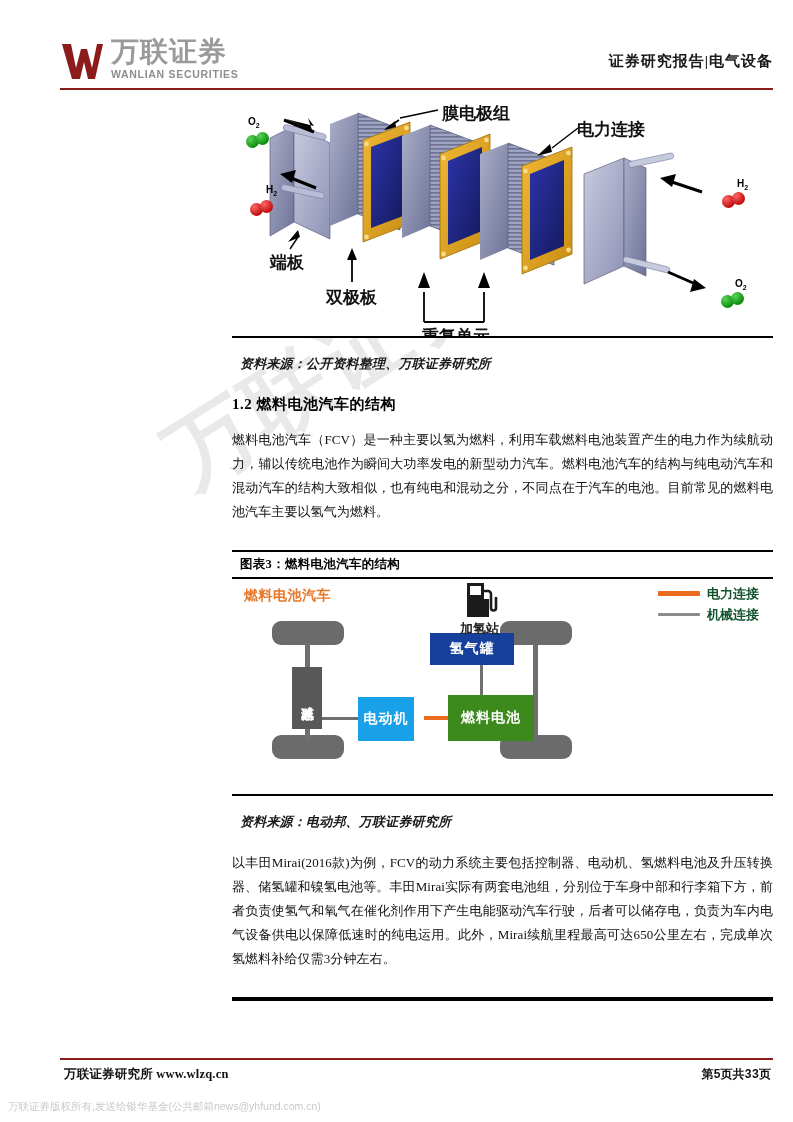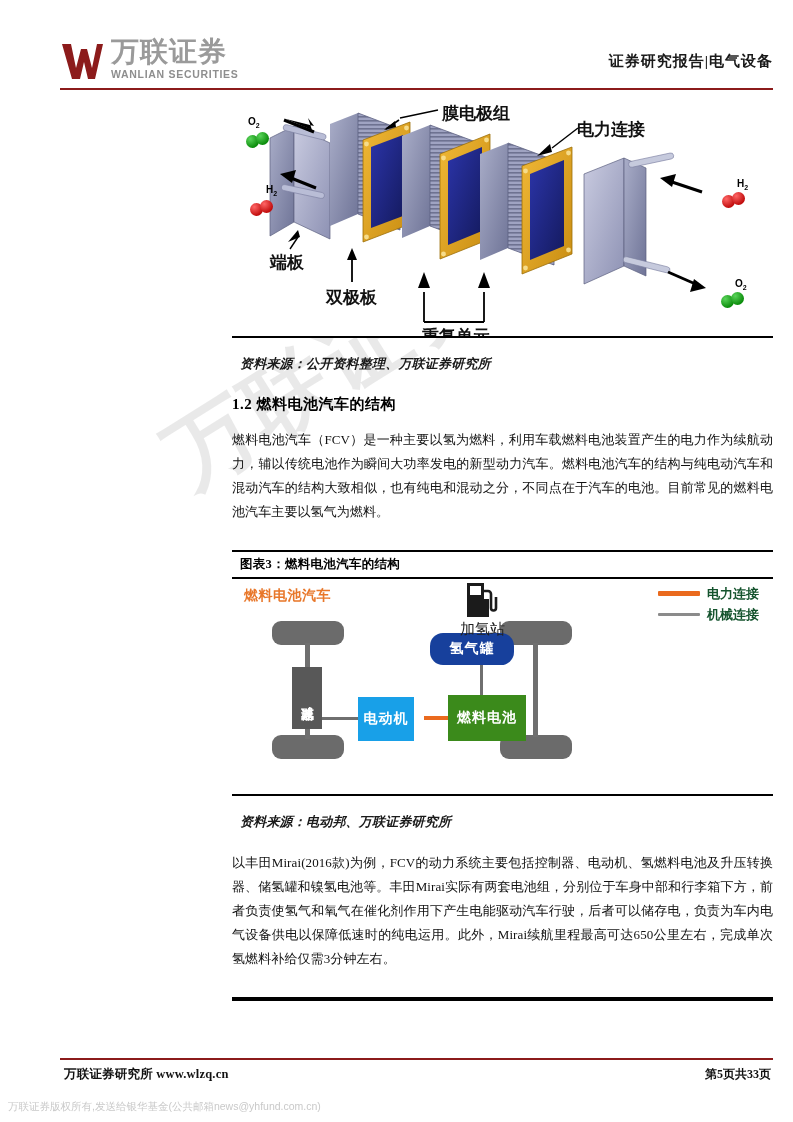--- a/index.html
+++ b/index.html
@@ -263,22 +263,22 @@
     padding: 4px 0;
   }
   .blk.motor { background: #18a0e8; font-size: 14px; }
   .blk.fuelcell { background: #3b8a1b; font-size: 14px; }
   .blk.tank { background: #17409c; font-size: 14px; }
   .conn { position: absolute; background: #6f6f6f; }
   .conn.power { background: #ea6a1e; }
   .station-label {
     position: absolute;
     font-family: "Liberation Sans", "DejaVu Sans", sans-serif;
-    font-size: 15px;
-    font-weight: 400;
+    font-size: 13px;
+    font-weight: 700;
     color: #222;
     white-space: nowrap;
   }
 
   
   .footer-rule {
     position: absolute;
     left: 60px;
     top: 1058px;
     width: 713px;
@@ -294,21 +294,21 @@
     font-size: 12.5px;
     font-weight: 700;
     color: #111;
     z-index: 3;
     letter-spacing: 0.2px;
   }
   .footer-right {
     position: absolute;
     right: 22px;
     top: 1066px;
-    font-family: Liberation Serif, serif;
+    font-family: Liberation Mono, monospace;
     font-size: 12px;
     font-weight: 700;
     color: #111;
     z-index: 3;
   }
   .footer-note {
     position: absolute;
     left: 8px;
     top: 1100px;
     font-family: "Liberation Sans", "DejaVu Sans", sans-serif;
@@ -522,23 +522,23 @@
       <div class="wheel" style="left:268px; top:156px;"></div>
 
       <div class="axle" style="left:73px;  top:64px;  width:5px;  height:26px;"></div>
       <div class="axle" style="left:73px;  top:148px; width:5px;  height:12px;"></div>
       <div class="axle" style="left:301px; top:64px;  width:5px;  height:94px;"></div>
 
       <div class="blk reducer" style="left:60px; top:88px; width:30px; height:62px;">减速器</div>
 
       <div class="blk motor" style="left:126px; top:118px; width:56px; height:44px;">电动机</div>
 
-      <div class="blk fuelcell" style="left:216px; top:116px; width:78px; height:46px;">燃料电池</div>
-
-      <div class="blk tank" style="left:198px; top:54px; width:84px; height:32px;border-radius:13px;">氢气罐</div>
+      <div class="blk fuelcell" style="left:216px; top:116px; width:86px; height:46px;">燃料电池</div>
+
+      <div class="blk tank" style="left:198px; top:54px; width:84px; height:32px;">氢气罐</div>
 
       <div class="conn" style="left:90px;  top:138px; width:36px; height:3px;"></div>
       <div class="conn power" style="left:192px; top:137px; width:24px; height:4px;"></div>
       <div class="conn" style="left:248px; top:86px;  width:3px;  height:30px;"></div>
 
       <span style="position:absolute; left:232px; top:0px;">
         <svg width="34" height="42" viewBox="0 0 34 42" xmlns="http://www.w3.org/2000/svg">
           <rect x="3" y="4" width="17" height="34" fill="#1b1b1b"></rect>
           <rect x="6" y="7" width="11" height="9" fill="#ffffff"></rect>
           <path d="M20 12 h4 a3 3 0 0 1 3 3 v14 a2.5 2.5 0 0 0 5 0 v-11" fill="none" stroke="#1b1b1b" stroke-width="2.6"></path>

